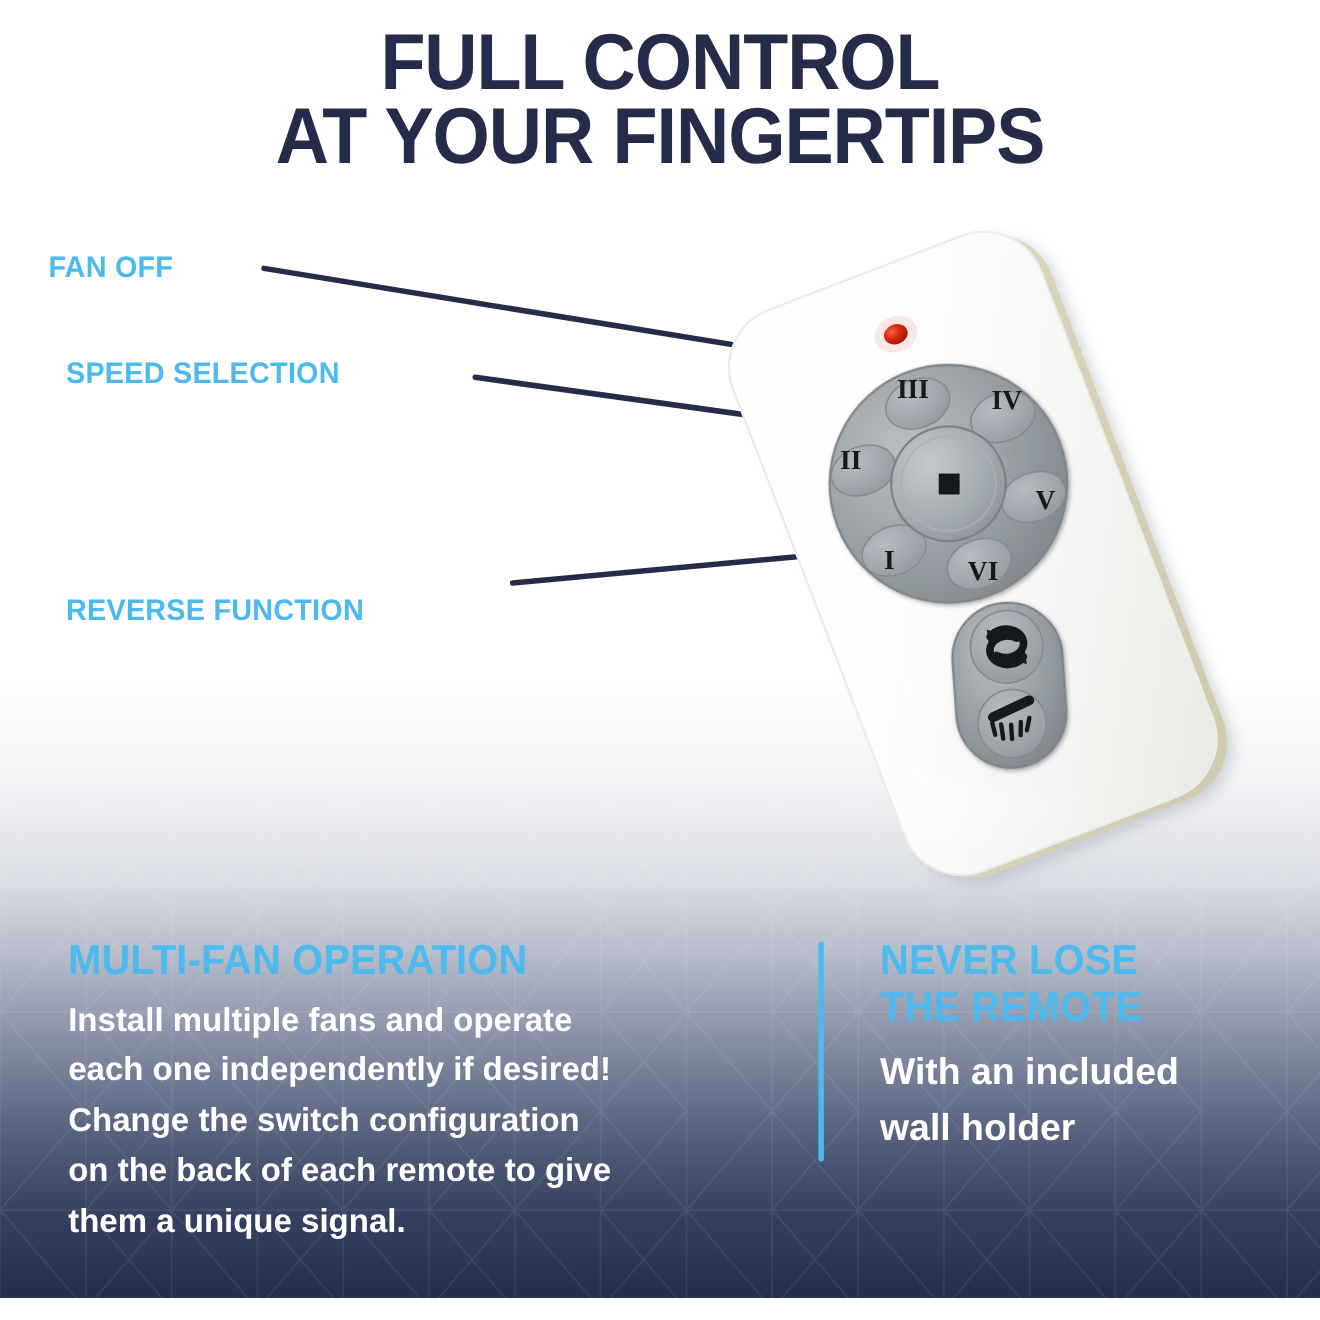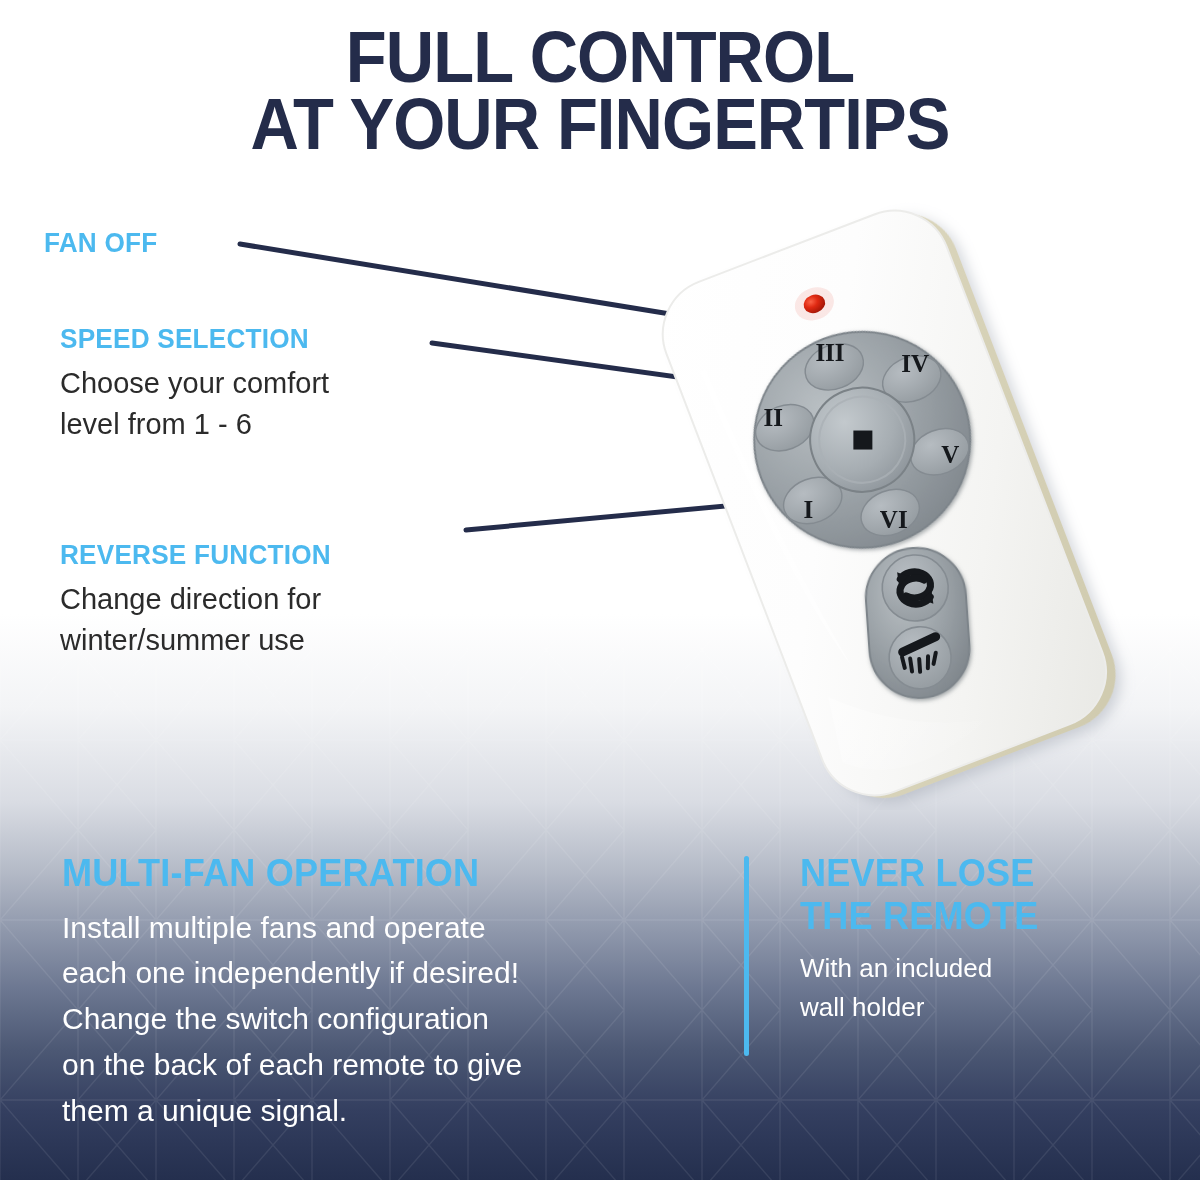--- a/index.html
+++ b/index.html
@@ -76,26 +76,26 @@
 
   
   .bottom{position:absolute;}
   .bottom .bh{
     color:#4cb9ef;font-weight:bold;font-size:38px;line-height:1.12;
     letter-spacing:.2px;white-space:pre-line;transform:scaleX(.95);
     transform-origin:left center;
   }
   .bottom .bb{
     color:#ffffff;font-size:30px;line-height:1.55;margin-top:10px;
-    white-space:pre-line;font-weight:400;
+    white-space:pre-line;font-weight:700;
   }
   #block-multifan{left:62px;top:852px;width:680px;}
   #block-multifan .bb{font-size:30px;line-height:1.53;}
   #block-never{left:800px;top:852px;width:370px;}
-  #block-never .bb{font-size:26px;line-height:1.5;margin-top:12px;}
+  #block-never .bb{font-size:34px;line-height:1.5;margin-top:12px;}
 
   .divider{
     position:absolute;left:744px;top:856px;width:5px;height:200px;
     background:#4cb9ef;border-radius:3px;
   }
 </style>
 </head>
 <body>
 
 <div id="stage">
@@ -129,28 +129,24 @@
     <circle cx="879" cy="405" r="15" fill="#242c4a"></circle>
     <circle cx="844" cy="495" r="15" fill="#242c4a"></circle>
   </svg>
 
   <div class="callout" id="callout-fan-off">
     <div class="ch">FAN OFF</div>
   </div>
 
   <div class="callout" id="callout-speed">
     <div class="ch">SPEED SELECTION</div>
-    <div class="cb">Choose your comfort
-level from 1 - 6</div>
   </div>
 
   <div class="callout" id="callout-reverse">
     <div class="ch">REVERSE FUNCTION</div>
-    <div class="cb">Change direction for
-winter/summer use</div>
   </div>
 
   <div id="remote-wrap">
     <svg width="610" height="620" viewBox="0 0 610 620">
       <defs>
         <linearGradient id="bodyFill" x1="0" y1="0" x2="1" y2="1">
           <stop offset="0%" stop-color="#ffffff"></stop>
           <stop offset="38%" stop-color="#fdfdfd"></stop>
           <stop offset="70%" stop-color="#f4f4f2"></stop>
           <stop offset="100%" stop-color="#e8e8e4"></stop>

